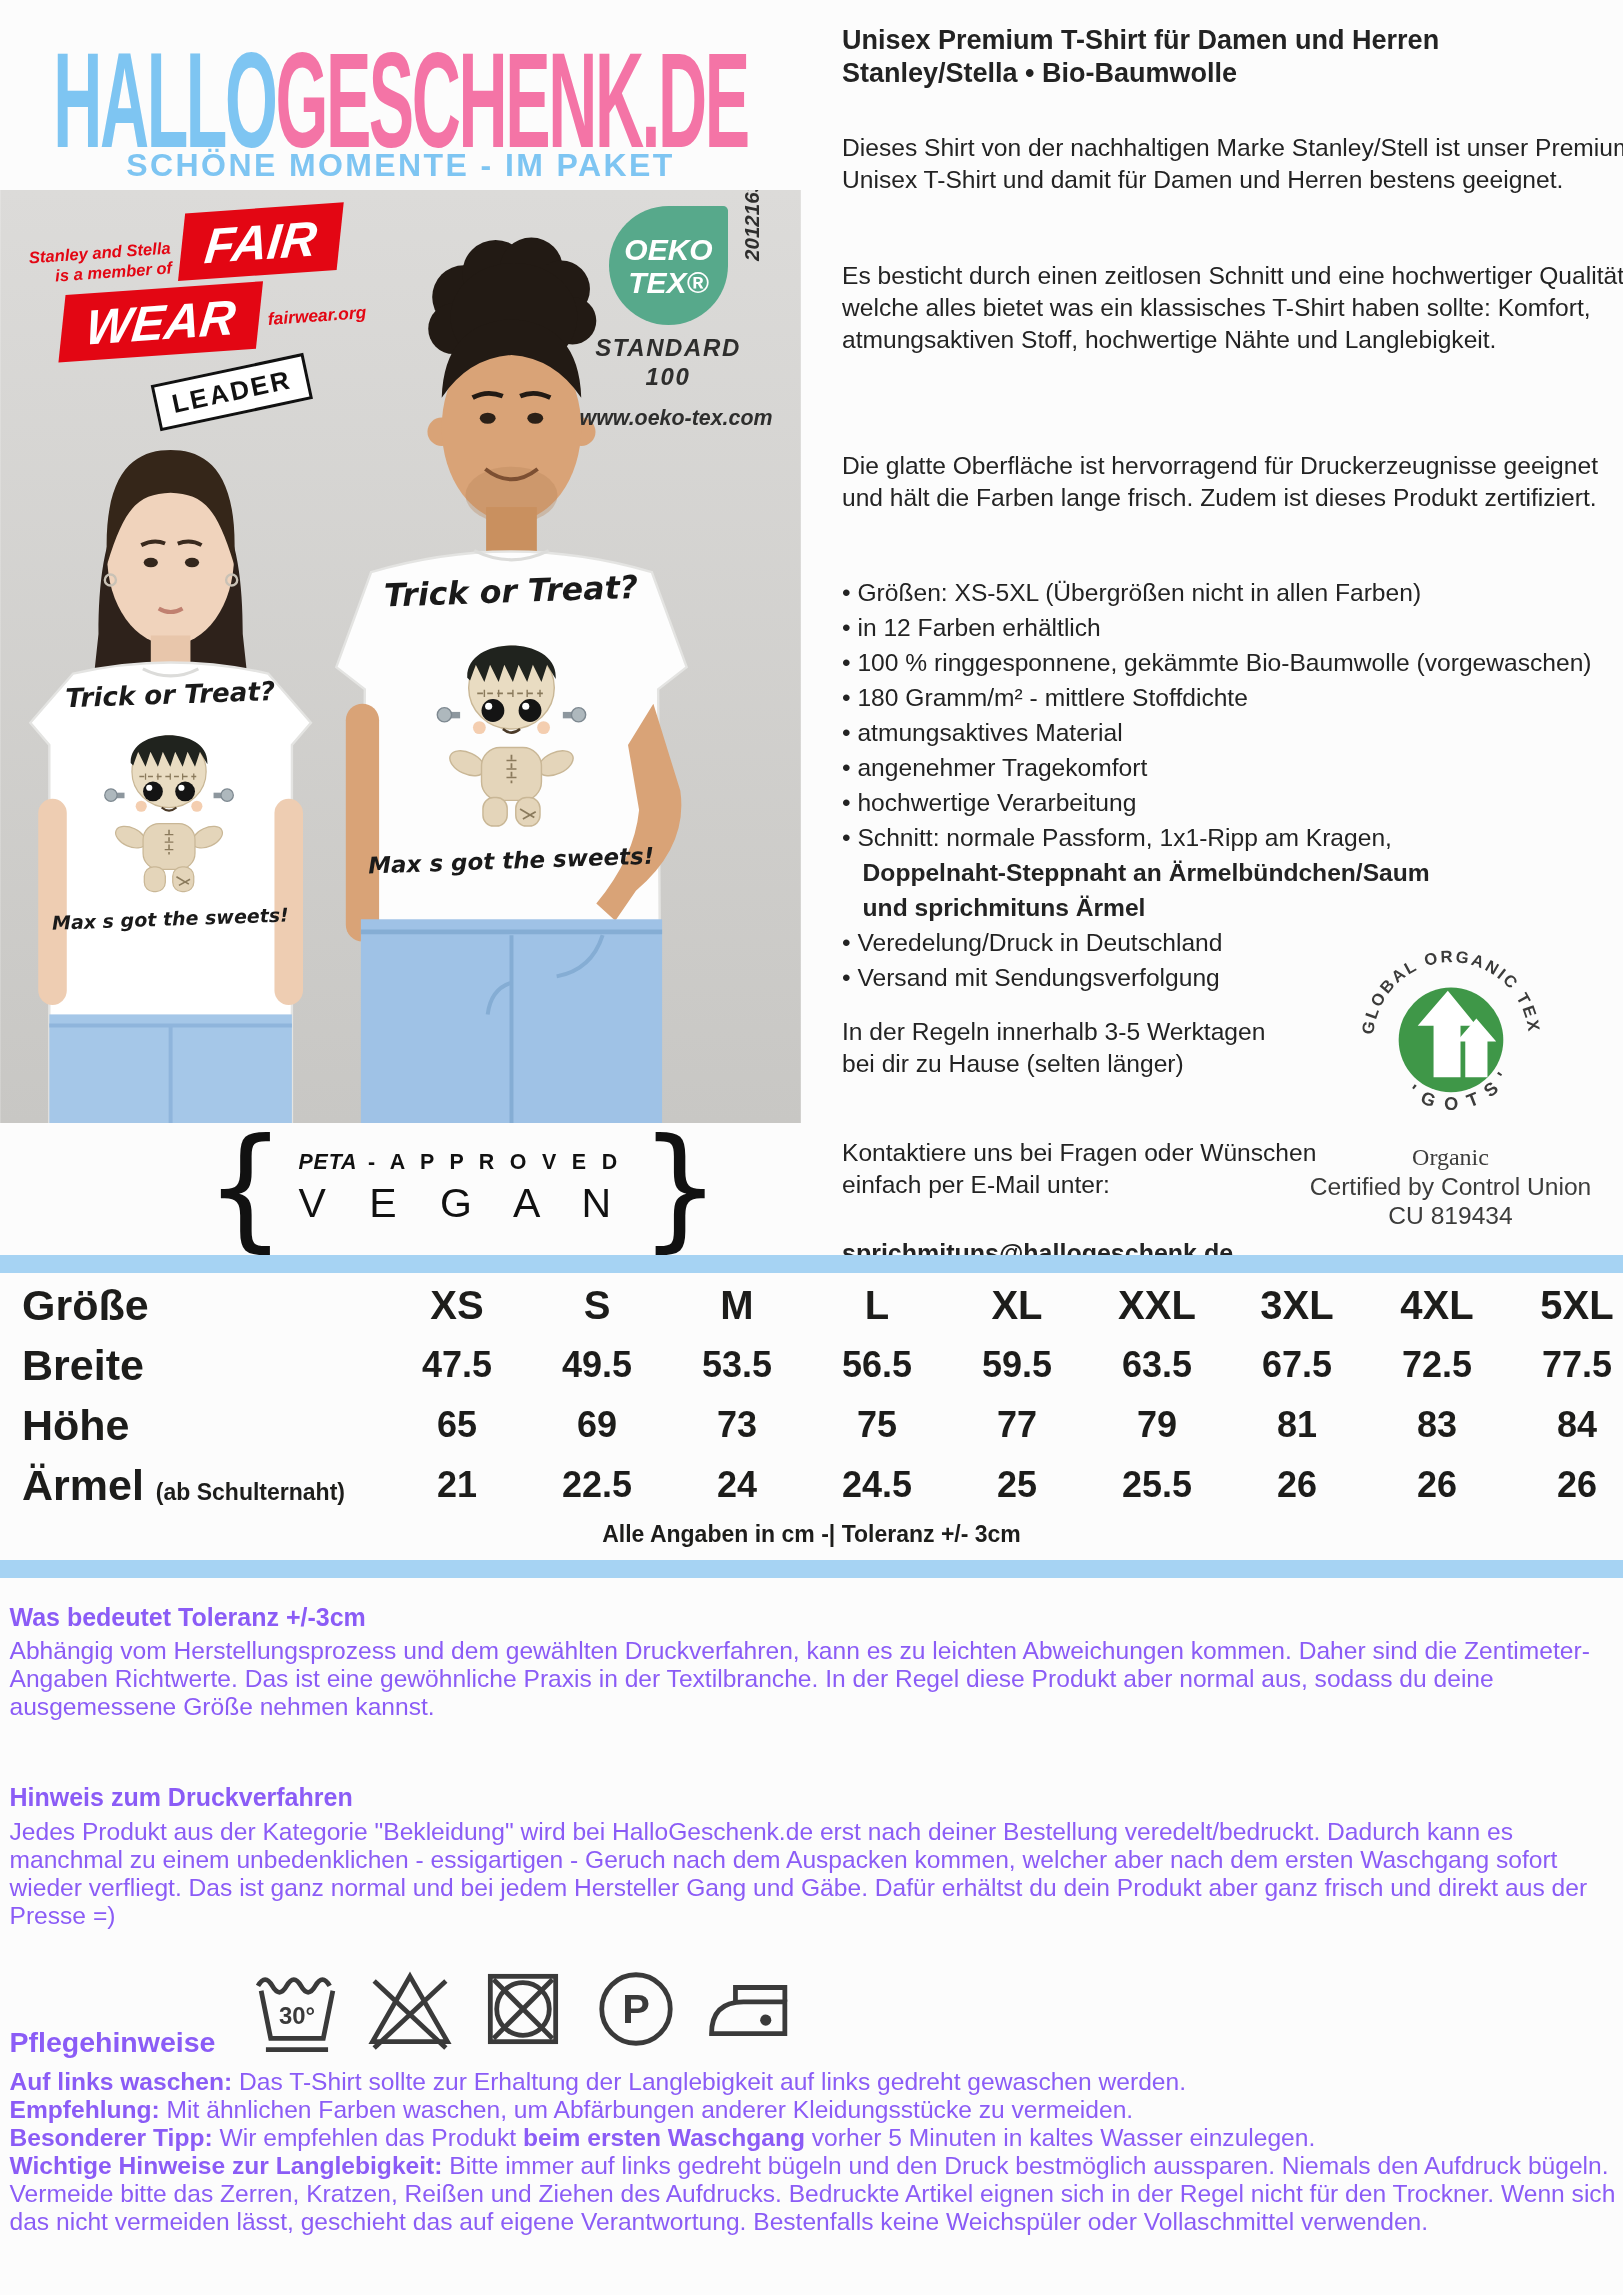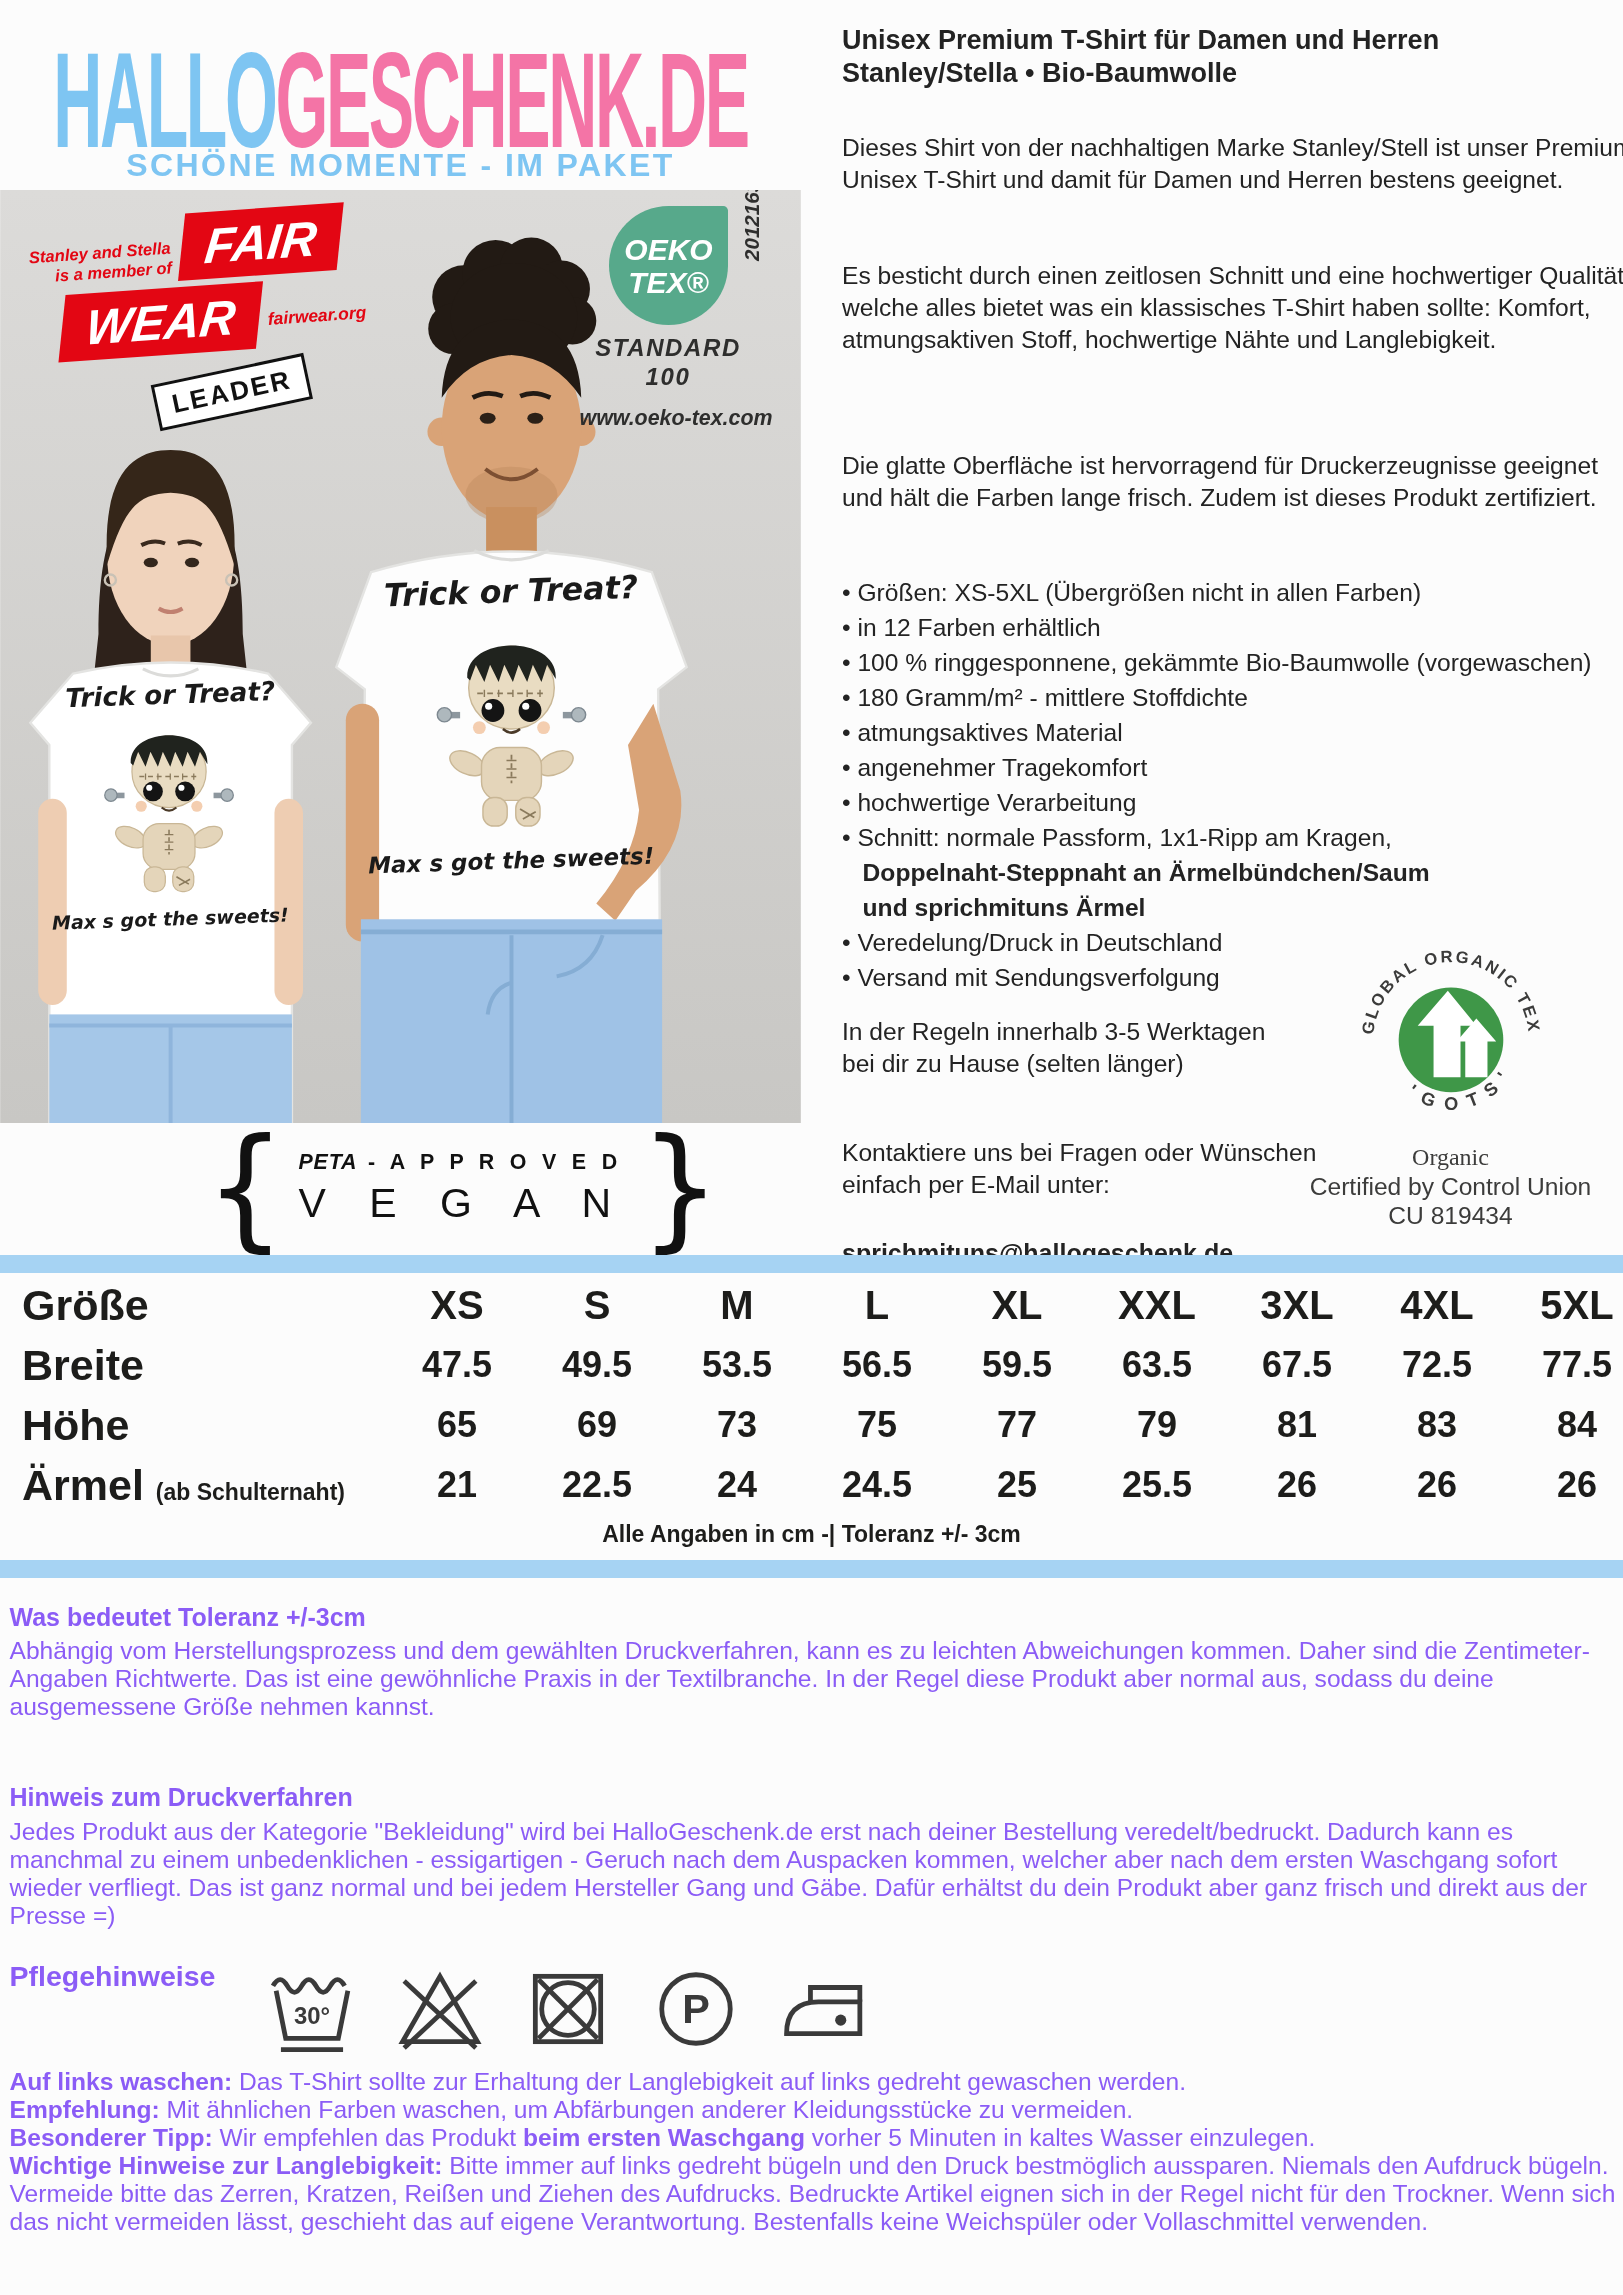--- a/index.html
+++ b/index.html
@@ -79,21 +79,21 @@
   .tlabel .small{font-weight:700;font-size:23px;}
   .tcell{font-weight:700;font-size:36px;text-align:center;}
   .thead .tcell{font-size:40px;}
   .tnote{margin-top:6.3px;text-align:center;font-weight:700;font-size:23px;}
 
   
   .bottom{position:absolute;left:9.5px;top:1603px;width:1606px;font-size:24.6px;line-height:28px;color:#8b5cf6;}
   .sec-h{font-weight:700;font-size:25px;margin:0 0 6.3px 0;}
   .sec-p1{margin:0 0 62px 0;}
   .sec-p2{margin:0 0 32px 0;}
-  .care-row{display:flex;align-items:flex-start;gap:36px;height:94px;margin:0 0 12.7px 0;}
+  .care-row{display:flex;align-items:flex-end;gap:21px;height:94px;margin:0 0 12.7px 0;}
   .care-label{font-weight:700;font-size:28.5px;margin-right:14.3px;}
   .care-row svg{display:block;}
   .bold{font-weight:700;}
   .care-line{margin:0;}
 </style>
 </head>
 <body>
 
 <div class="page">
 

